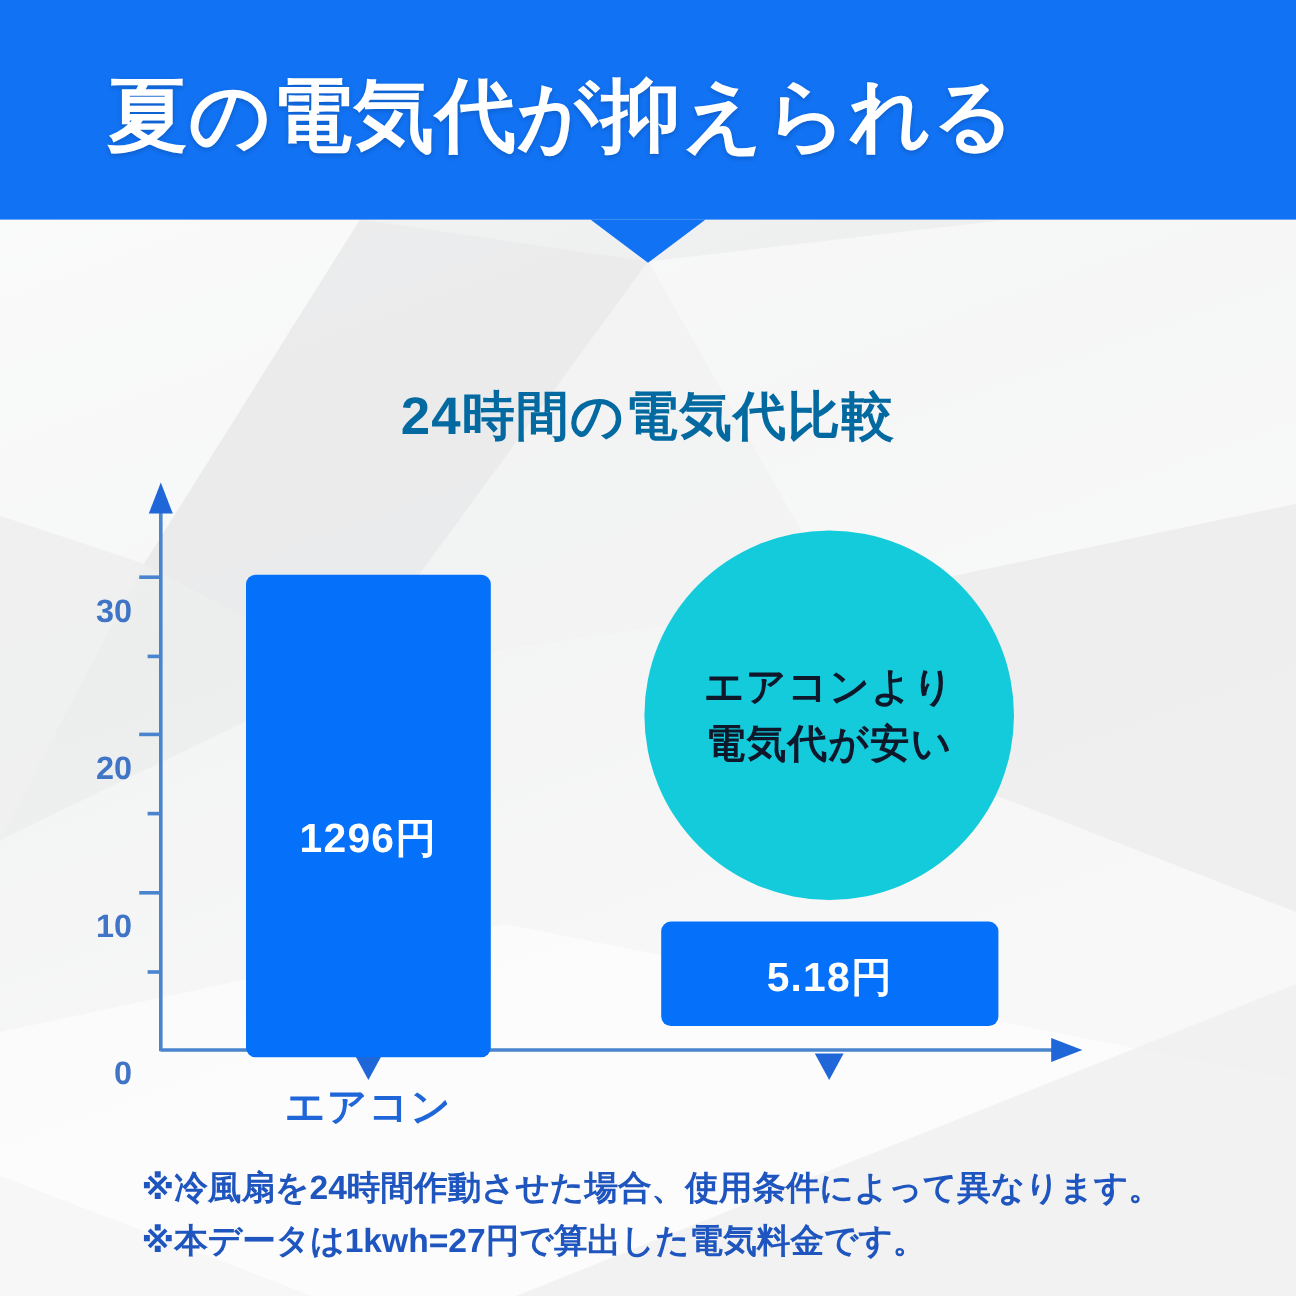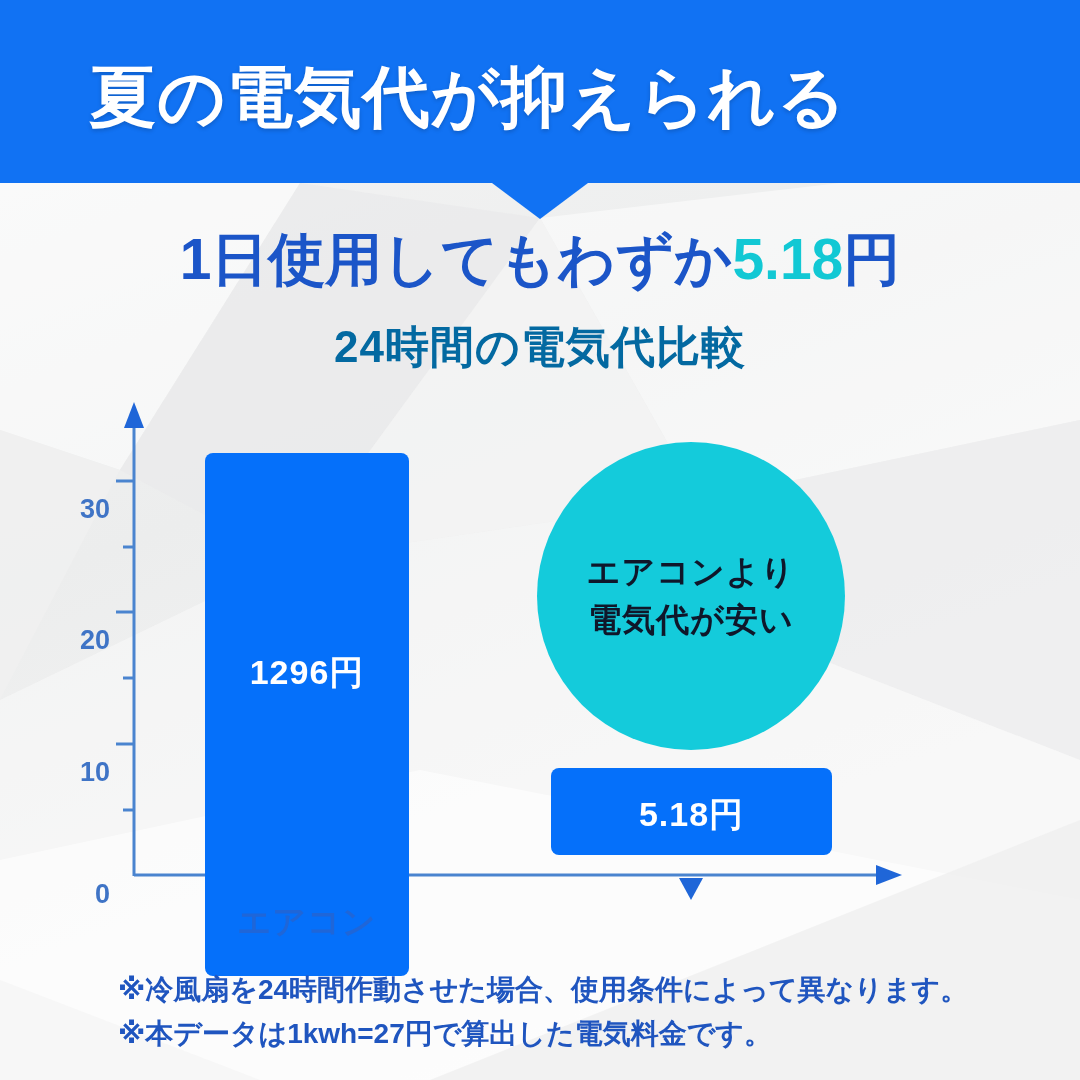--- a/index.html
+++ b/index.html
@@ -116,22 +116,22 @@
   .bar-label {
     position: absolute;
     width: 100%;
     text-align: center;
     color: #ffffff;
     font-weight: 700;
     font-size: 34px;
     letter-spacing: 1px;
   }
   .bar-aircon {
-    left: 205px; top: 453px;
-    width: 204px; height: 523px;
+    left: 205px; top: 479px;
+    width: 204px; height: 402px;
   }
   .bar-aircon .bar-label { top: 197px; }
   .bar-product {
     left: 551px; top: 768px;
     width: 281px; height: 87px;
   }
   .bar-product .bar-label { top: 24px; }
 
   .circle {
     position: absolute;
@@ -197,21 +197,20 @@
     <polygon points="0,700 290,560 700,500 720,620 1080,760 1080,1080 0,1080" fill="#fafafa" opacity="0.55"></polygon>
     <polygon points="0,860 420,770 1080,900 1080,1080 0,1080" fill="#ffffff" opacity="0.6"></polygon>
     <polygon points="430,1080 1080,820 1080,1080" fill="#f0f0f0" opacity="0.85"></polygon>
     <polygon points="0,980 260,1080 0,1080" fill="#f5f5f5" opacity="0.8"></polygon>
   </svg>
 
   <div class="header"></div>
   <div class="header-notch"></div>
   <div class="header-title">夏の電気代が抑えられる</div>
 
-  <div class="headline"><span>1日使用してもわずか</span><span class="accent">5.18</span><span class="yen">円</span></div>
 
   <div class="subheadline">24時間の電気代比較</div>
 
   <div class="chart">
 
     <svg class="chart-svg" viewBox="0 0 1080 1080" preserveAspectRatio="none">
 
       <line x1="134" y1="424" x2="134" y2="876" stroke="#4a84cf" stroke-width="3"></line>
 
       <polygon points="134,402 124,428 144,428" fill="#1f66d8"></polygon>

